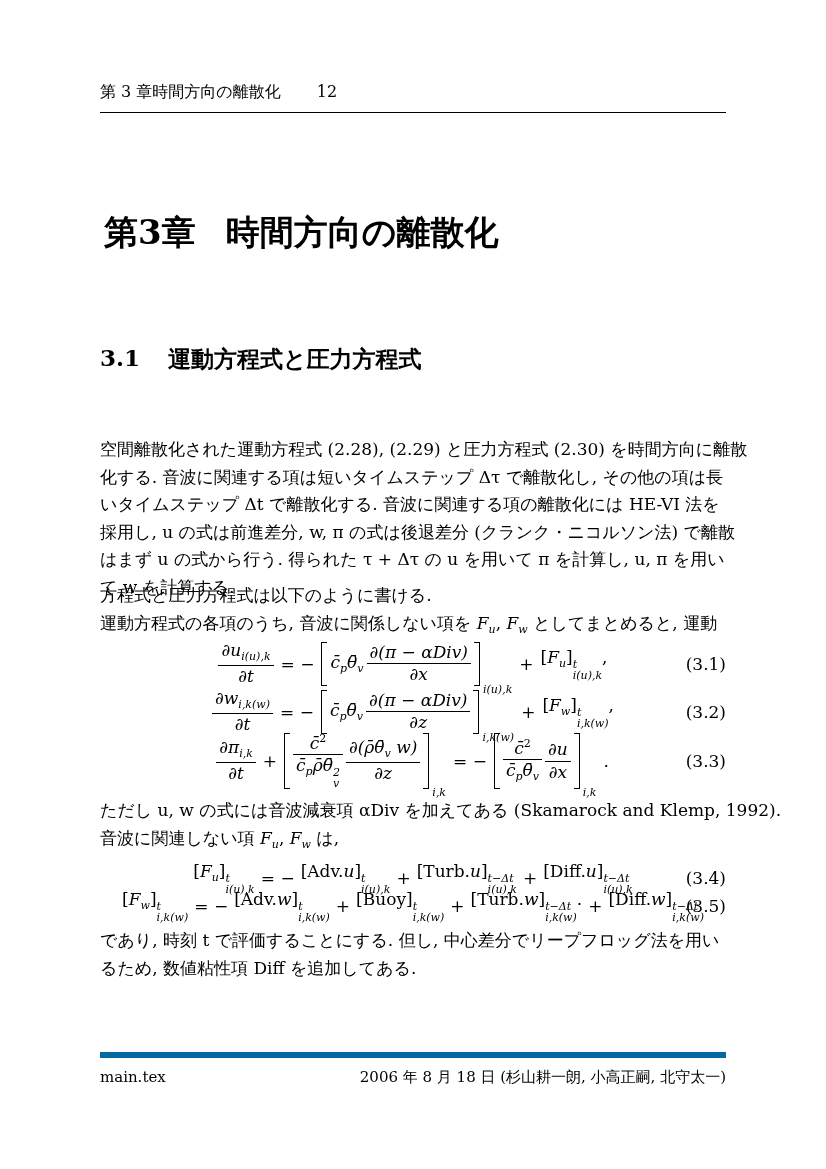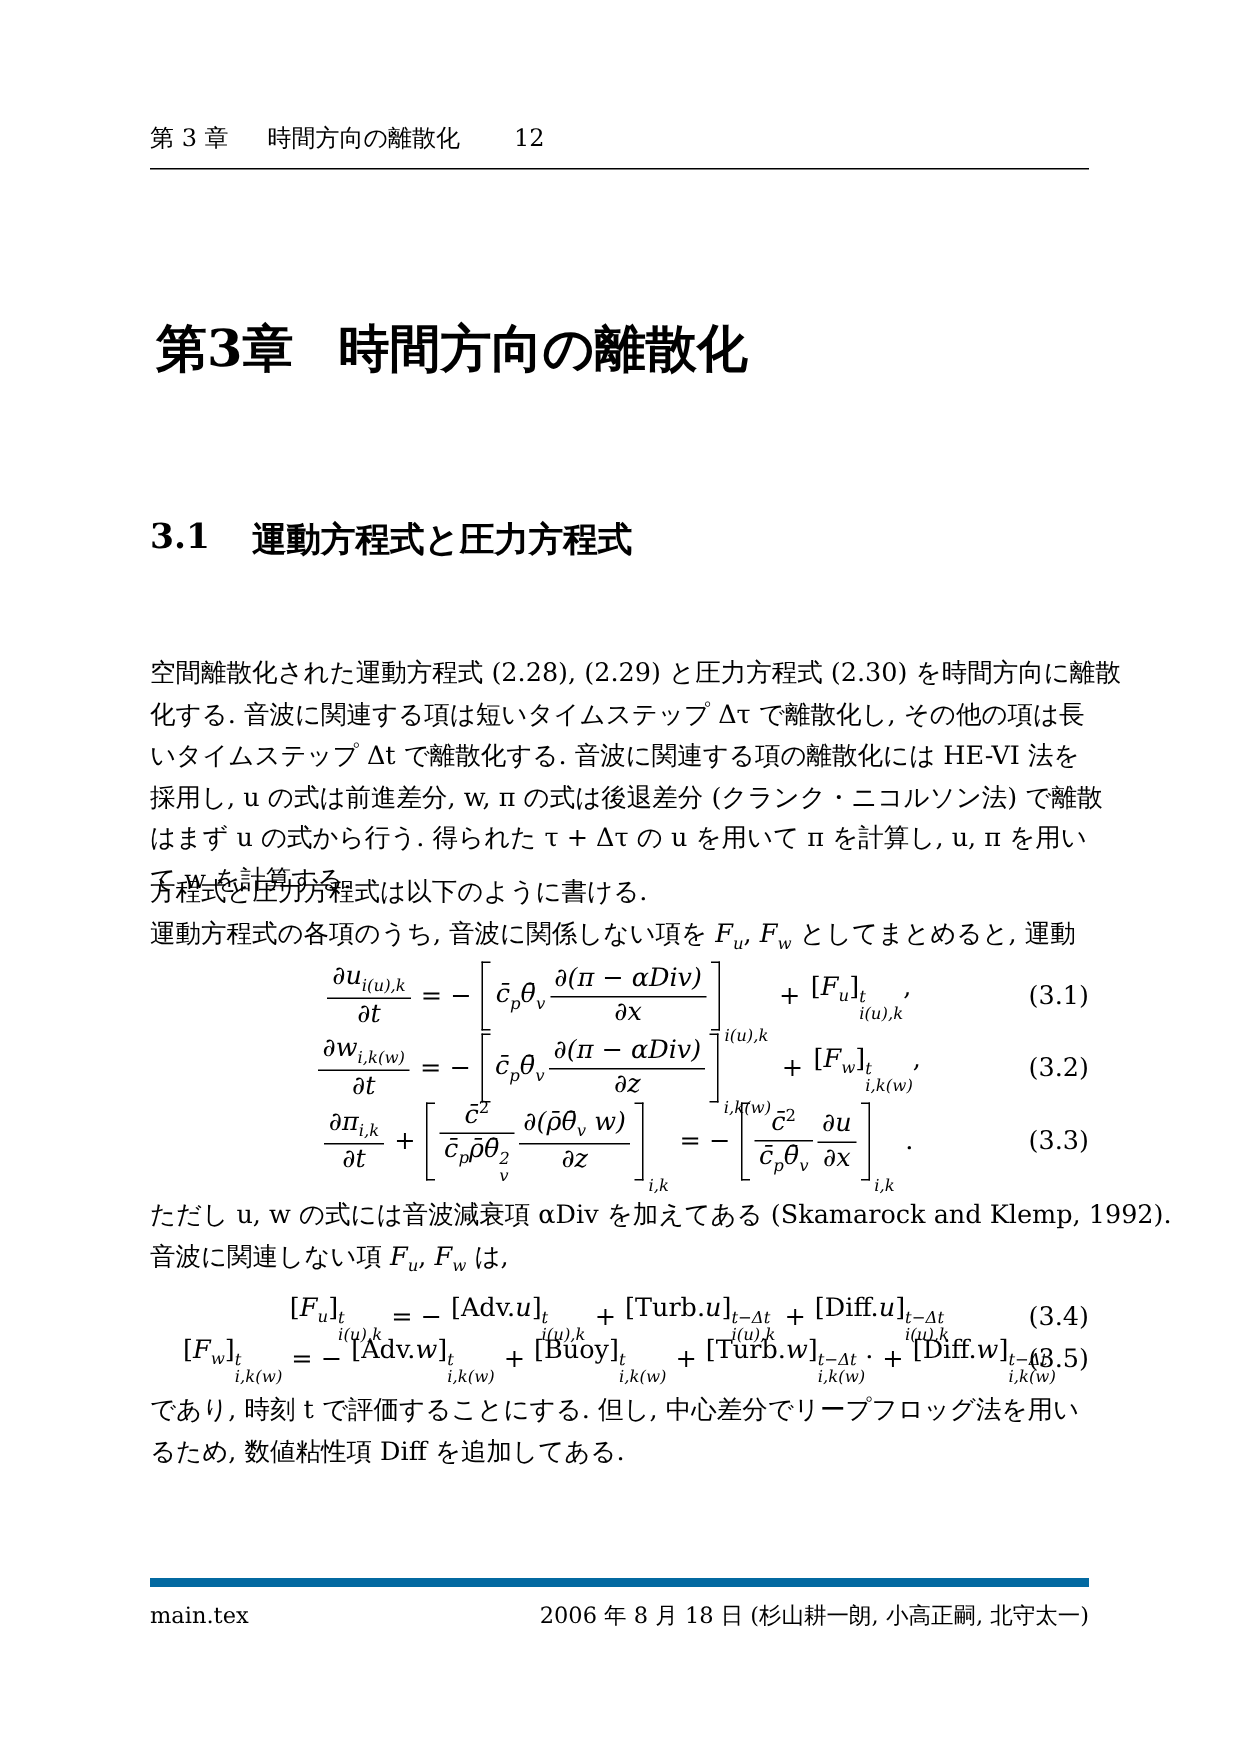--- a/index.html
+++ b/index.html
@@ -5,40 +5,40 @@
   html,body{margin:0;padding:0;background:#ffffff;}
   body{width:826px;height:1169px;position:relative;color:#000;
        font-family:"DejaVu Serif","Liberation Serif",serif;
        -webkit-font-smoothing:antialiased;overflow:hidden;}
 
   
   .header{position:absolute;top:82px;left:100px;width:626px;
           border-bottom:1px solid #000;padding-bottom:9px;
           display:flex;align-items:baseline;font-size:16px;}
   .header .hleft{flex:1;}
-  .header .hmid{margin-right:26px;}
+  .header .hmid{}
   .header .hmid2{margin-right:36px;}
 
   
   .chapter{position:absolute;top:210px;left:104px;width:626px;
            font-size:34px;font-weight:bold;display:flex;gap:30px;}
 
   
   .section{position:absolute;top:344px;left:100px;width:626px;
            font-size:23px;font-weight:bold;display:flex;gap:28px;}
 
   
   .para{position:absolute;left:100px;width:640px;font-size:17px;}
   .line{height:27.5px;line-height:27.5px;white-space:pre;}
   .line sub{font-size:11px;font-style:italic;}
   .it{font-style:italic;}
 
   
   .eqrow{position:absolute;left:100px;width:626px;display:flex;
-         justify-content:center;font-size:17px;}
+         justify-content:center;align-items:center;font-size:17px;}
   .eqnum{position:absolute;right:0;top:50%;transform:translateY(-50%);}
   .eqbody{display:inline-flex;align-items:center;gap:6px;}
   .tok{display:inline-block;white-space:nowrap;}
   .mi{font-style:italic;}
   .op{padding:0 1px;}
   sub{font-size:11px;}
   sup{font-size:11px;}
   .frac{display:inline-flex;flex-direction:column;align-items:center;line-height:1.15;}
   .ftop,.fbot{padding:0 3px;white-space:nowrap;}
   .fbar{align-self:stretch;height:0;border-top:1px solid #000;margin:1px 0;}

